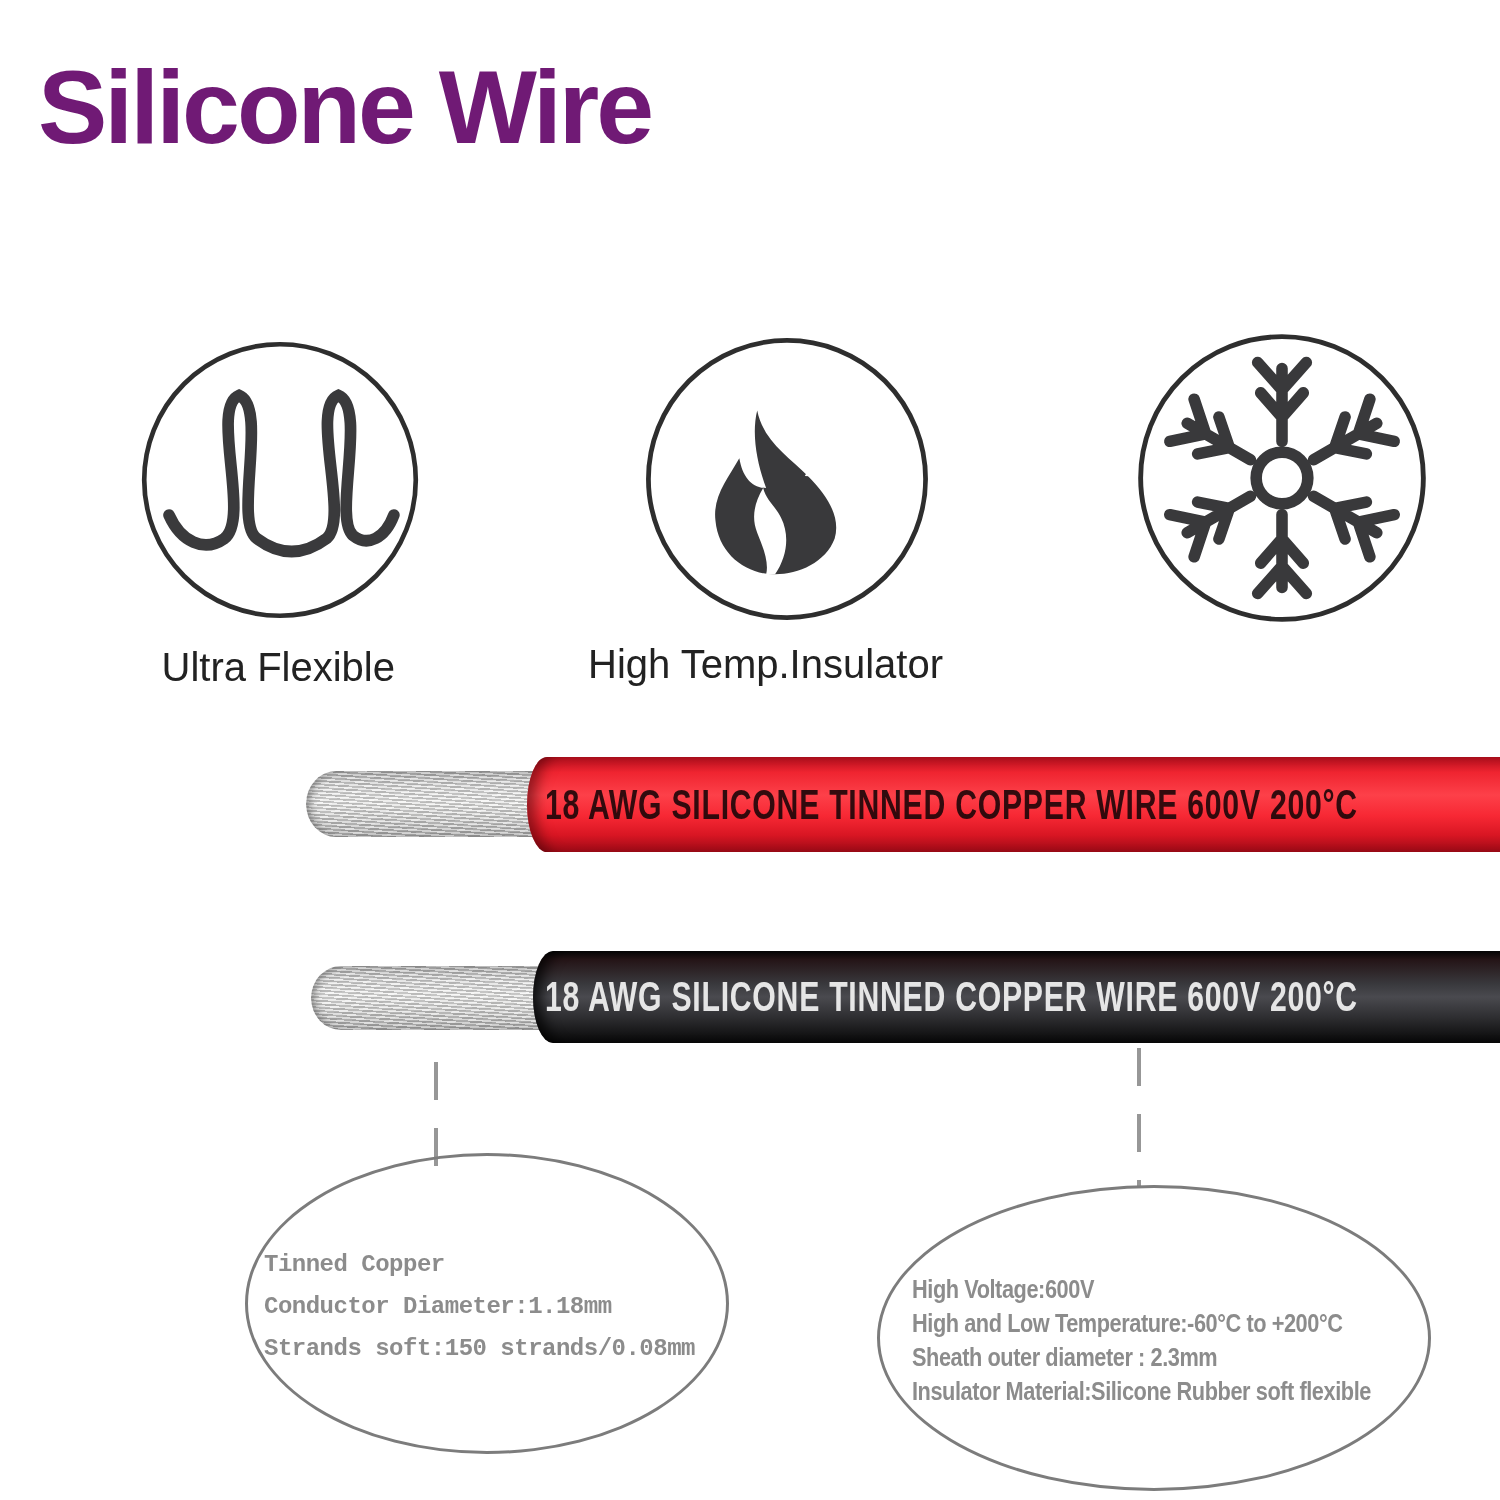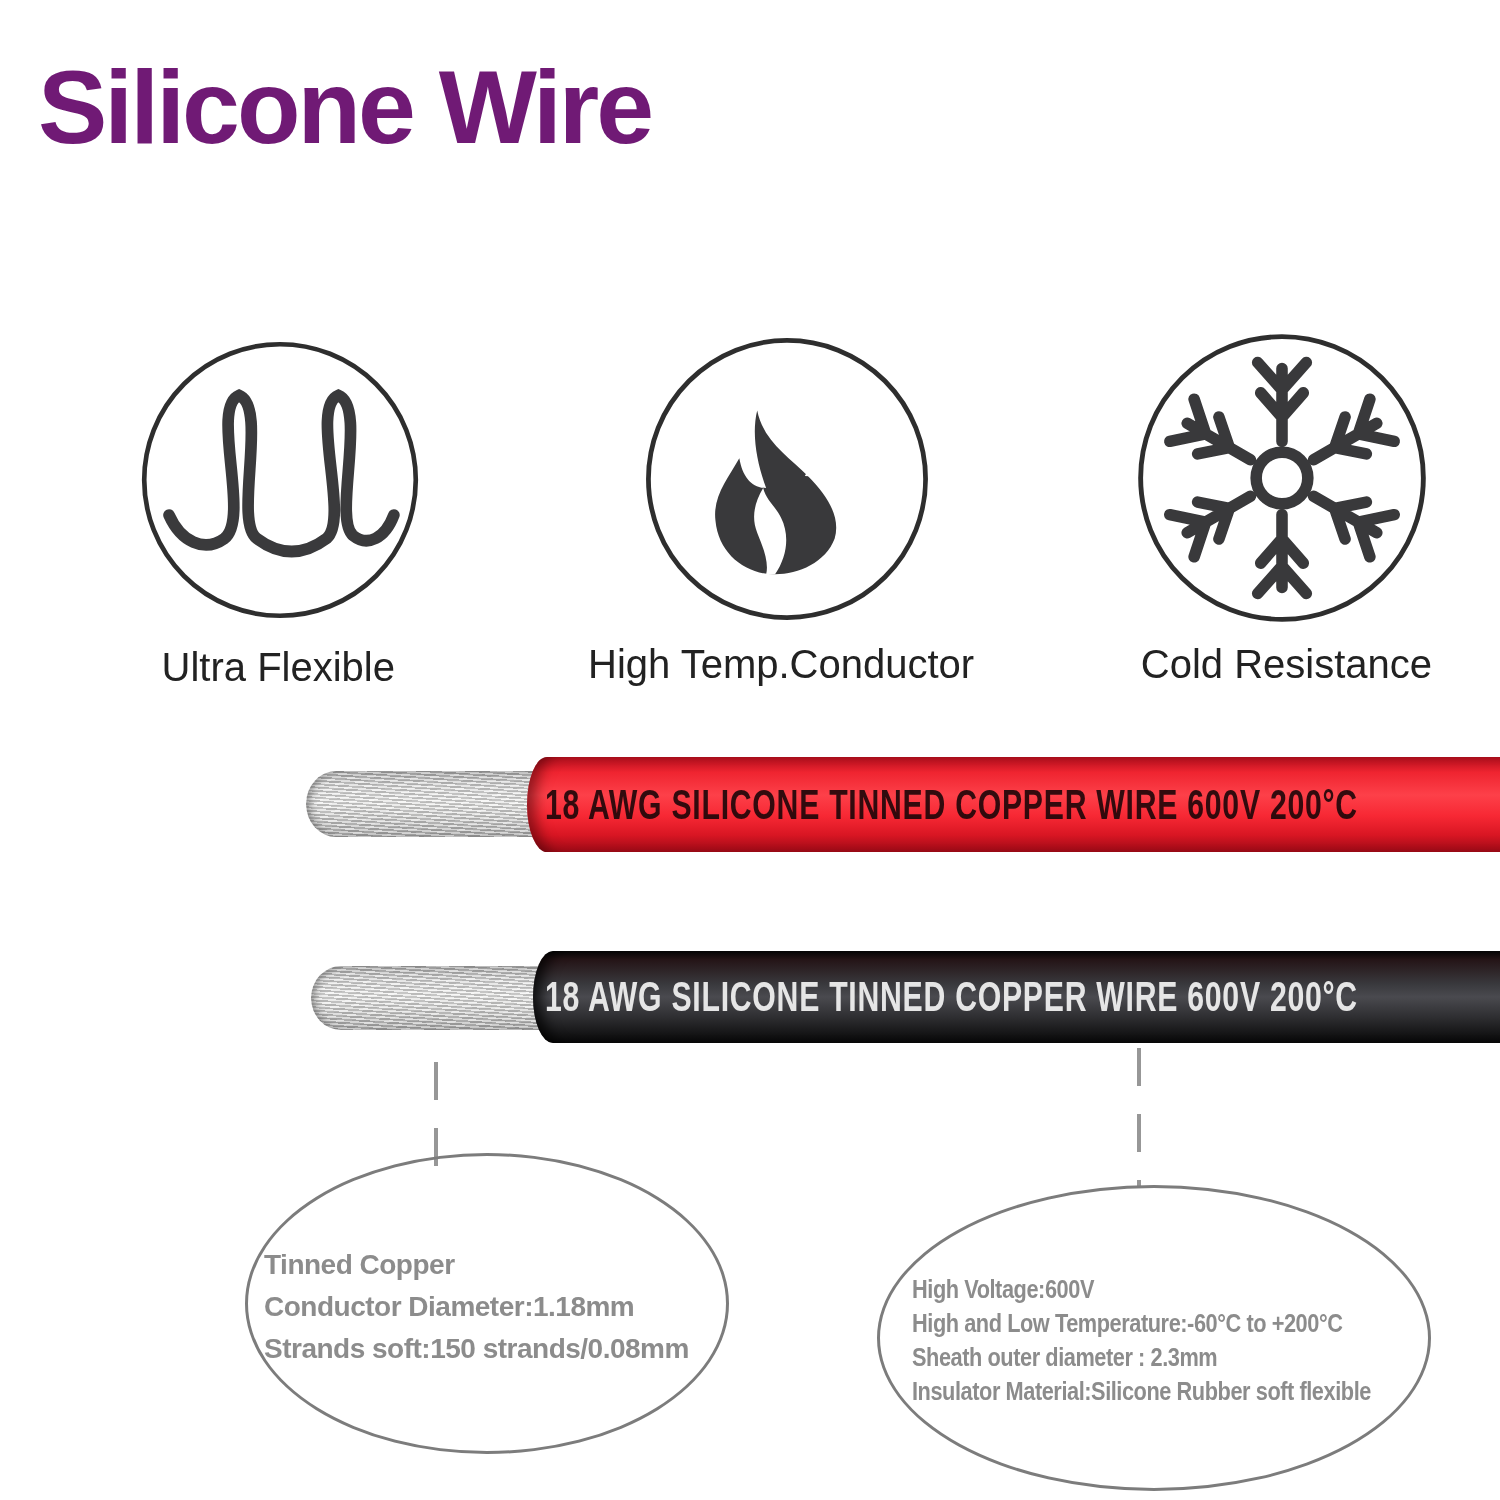--- a/index.html
+++ b/index.html
@@ -57,21 +57,21 @@
   }
   
   .callout-ellipse{
     position:absolute;border:3px solid #7c7c7c;border-radius:50%;
     background:transparent;box-sizing:border-box;
   }
   .callout-text{
     position:absolute;color:#8c8c8c;font-weight:700;white-space:nowrap;z-index:3;
   }
   .callout-text.left-co{
-    left:264px;top:1244px;font-size:28px;line-height:42px;letter-spacing:-0.5px;
+    left:264px;top:1244px;font-size:24px;line-height:42px;letter-spacing:-0.5px;font-family:Liberation Mono, monospace;
   }
   .callout-text.right-co{
     left:912px;top:1272px;font-size:25px;line-height:34px;letter-spacing:-0.5px;
     transform:scaleX(0.87);transform-origin:left top;
   }
 </style>
 </head>
 <body>
 
 <div class="page">
@@ -88,21 +88,21 @@
 
   <svg class="feature-icon" style="left:638px;top:330px" width="298" height="298" viewBox="0 0 100 100">
     <circle cx="50" cy="50" r="46.5" fill="none" stroke="#2e2e2e" stroke-width="1.6"></circle>
     <path d="M40,27 C42,37 50,42 57,49 C64,56 68,63 66,70 C63,78 54,82 46,82
              C36,82 27,75 26,64 C25,56 30,50 34,43 C35,49 38,53 43,53
              C40,45 38,35 40,27 Z" fill="#39393b"></path>
     <path d="M46,82 C50,76 51,69 48,63 C46,59 43,57 42,53 C39,58 38,63 40,68
              C42,73 44,78 43,82 Z" fill="#ffffff"></path>
     <path d="M56,49 C59,44 60,39 58,33 C63,40 66,46 67,52 C64,50 60,49 56,49 Z" fill="#ffffff"></path>
   </svg>
-  <div class="feature-label" style="left:588px;top:642px;width:305px">High Temp.Conductor</div>
+  <div class="feature-label" style="left:588px;top:642px;width:305px">High Temp.Insulator</div>
 
   <svg class="feature-icon" style="left:1130px;top:326px" width="304" height="304" viewBox="0 0 100 100">
     <circle cx="50" cy="50" r="46.5" fill="none" stroke="#2e2e2e" stroke-width="1.6"></circle>
     <g stroke="#39393b" stroke-width="3.8" stroke-linecap="round" fill="none">
       <g id="arm0">
         <path d="M50,38 L50,14 M50,21 L42,12 M50,21 L58,12 M50,30 L43,22 M50,30 L57,22"></path>
       </g>
       <g transform="rotate(60 50 50)">
           <path d="M50,38 L50,14 M50,21 L42,12 M50,21 L58,12 M50,30 L43,22 M50,30 L57,22"></path>
         </g>
@@ -114,21 +114,20 @@
         </g>
       <g transform="rotate(240 50 50)">
           <path d="M50,38 L50,14 M50,21 L42,12 M50,21 L58,12 M50,30 L43,22 M50,30 L57,22"></path>
         </g>
       <g transform="rotate(300 50 50)">
           <path d="M50,38 L50,14 M50,21 L42,12 M50,21 L58,12 M50,30 L43,22 M50,30 L57,22"></path>
         </g>
     </g>
     <circle cx="50" cy="50" r="8.5" fill="#ffffff" stroke="#39393b" stroke-width="3.8"></circle>
   </svg>
-  <div class="feature-label" style="left:1122px;top:642px;width:310px">Cold Resistance</div>
 
   <div class="conductor" style="left:306px;top:771px;width:240px;height:66px"></div>
   <div class="insulation red" style="left:527px;top:757px;width:973px;height:95px;padding-left:70px;box-sizing:border-box">
     <span class="wire-print on-red">18 AWG SILICONE TINNED COPPER WIRE 600V 200°C</span>
   </div>
 
   <div class="conductor" style="left:311px;top:966px;width:240px;height:64px"></div>
   <div class="insulation black" style="left:533px;top:951px;width:967px;height:92px;padding-left:70px;box-sizing:border-box">
     <span class="wire-print on-black">18 AWG SILICONE TINNED COPPER WIRE 600V 200°C</span>
   </div>

